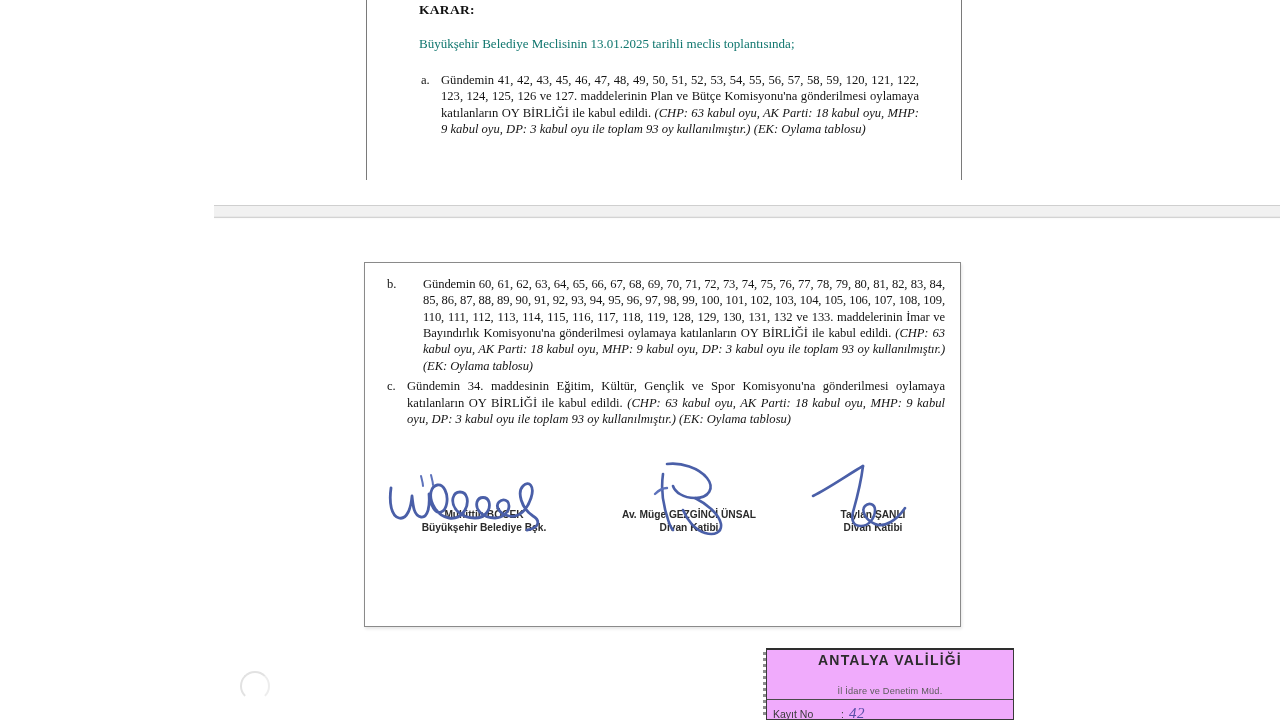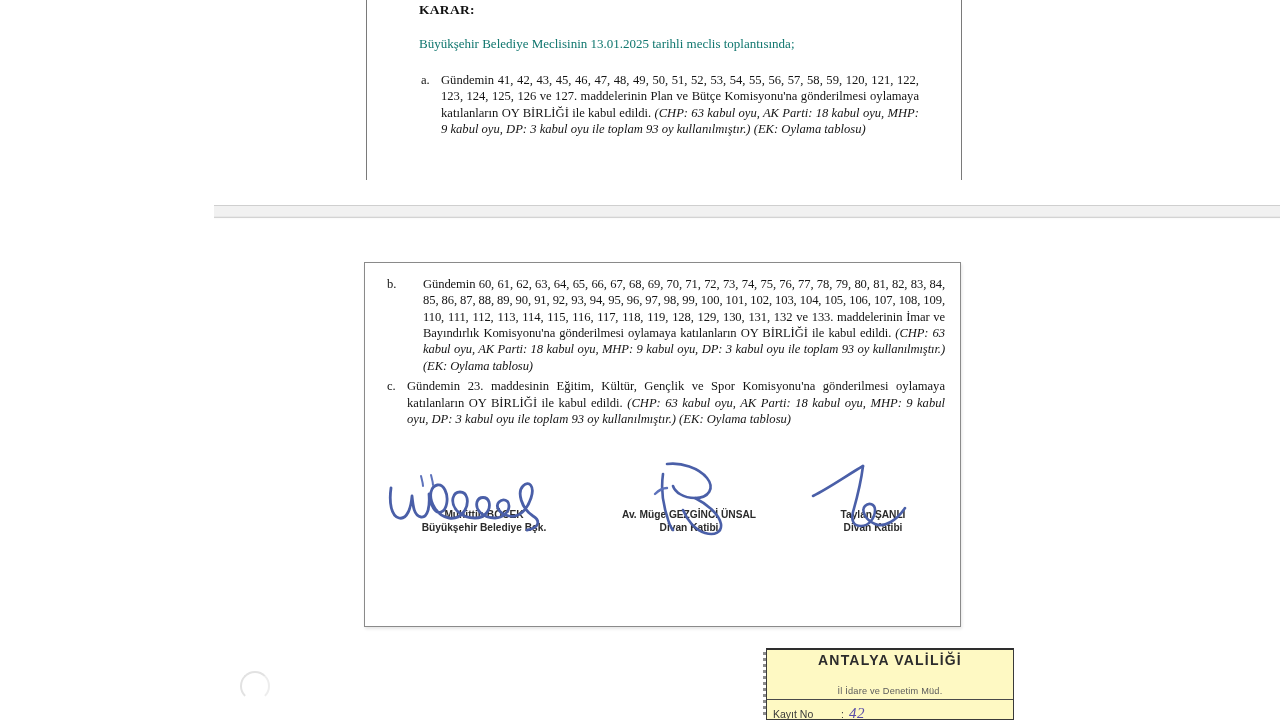--- a/index.html
+++ b/index.html
@@ -163,21 +163,21 @@
   .p2-ink-middle { left: 52px;  top: -48px; }
   .p2-ink-right  { left: 16px;  top: -46px; }
 
   
   .stamp {
     position: absolute;
     left: 762px;
     top: 648px;
     width: 248px;
     height: 72px;
-    background: #fef9c3;
+    background: #f0abfc;
     border: 1px solid #3a3a3a;
     border-top: 2px solid #2e2e2e;
     box-sizing: border-box;
     font-family: "Liberation Sans", "DejaVu Sans", sans-serif;
   }
   .stamp-head {
     border-bottom: 1px solid #4a4a4a;
     padding: 3px 4px 3px 4px;
     text-align: center;
   }
@@ -266,21 +266,21 @@
         <div class="clause-marker">b.</div>
         <div class="clause-text tight">
           <span>Gündemin 60, 61, 62, 63, 64, 65, 66, 67, 68, 69, 70, 71, 72, 73, 74, 75, 76, 77, 78, 79, 80, 81, 82, 83, 84, 85, 86, 87, 88, 89, 90, 91, 92, 93, 94, 95, 96, 97, 98, 99, 100, 101, 102, 103, 104, 105, 106, 107, 108, 109, 110, 111, 112, 113, 114, 115, 116, 117, 118, 119, 128, 129, 130, 131, 132 ve 133. maddelerinin İmar ve Bayındırlık Komisyonu'na gönderilmesi oylamaya katılanların OY BİRLİĞİ ile kabul edildi.</span>
           <i>(CHP: 63 kabul oyu, AK Parti: 18 kabul oyu, MHP: 9 kabul oyu, DP: 3 kabul oyu ile toplam 93 oy kullanılmıştır.) (EK: Oylama tablosu)</i>
         </div>
       </div>
 
       <div class="clause">
         <div class="clause-marker">c.</div>
         <div class="clause-text">
-          <span>Gündemin 23. maddesinin Eğitim, Kültür, Gençlik ve Spor Komisyonu'na gönderilmesi oylamaya katılanların OY BİRLİĞİ ile kabul edildi.</span>
+          <span>Gündemin 34. maddesinin Eğitim, Kültür, Gençlik ve Spor Komisyonu'na gönderilmesi oylamaya katılanların OY BİRLİĞİ ile kabul edildi.</span>
           <i>(CHP: 63 kabul oyu, AK Parti: 18 kabul oyu, MHP: 9 kabul oyu, DP: 3 kabul oyu ile toplam 93 oy kullanılmıştır.) (EK: Oylama tablosu)</i>
         </div>
       </div>
 
     </div>
 
     <div class="signature-row">
 
       <div class="sig-cell left">
         <div class="sig-ink p2-ink-left">

